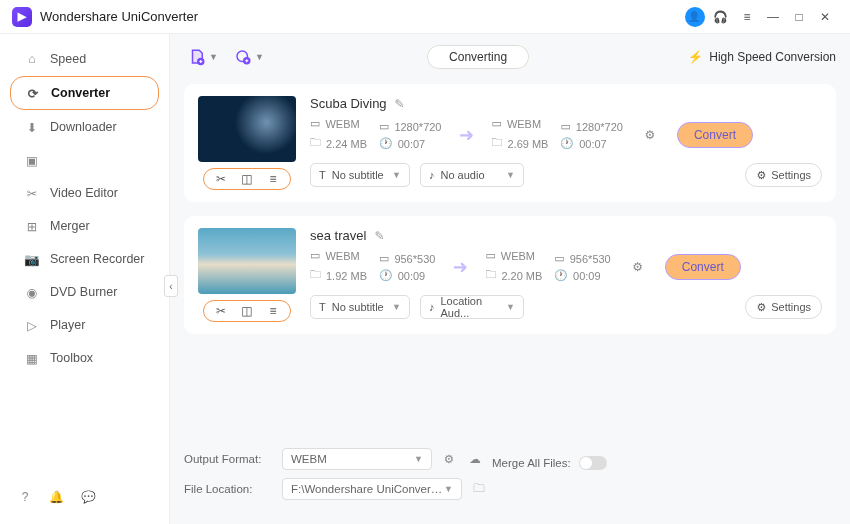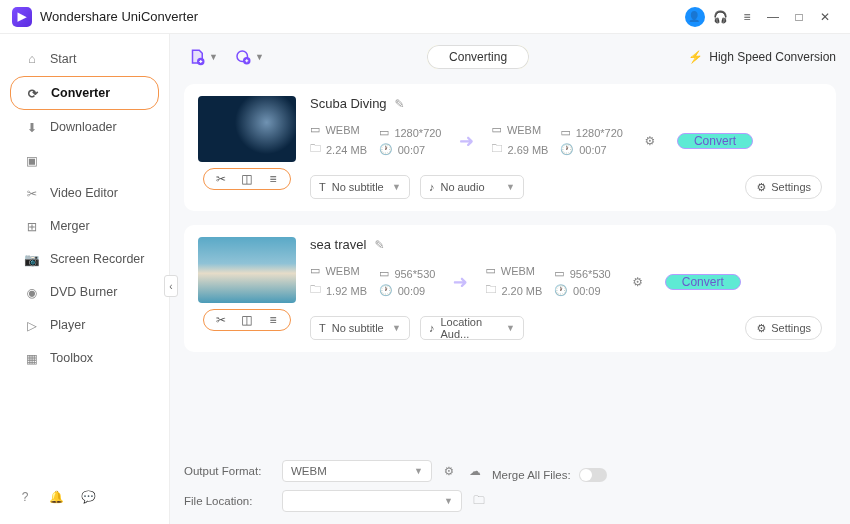--- a/index.html
+++ b/index.html
@@ -29,37 +29,37 @@
 .tab.active { background: #fff; border-radius: 14px; color: #333; box-shadow: 0 0 0 1px #ddd inset; }
 .hsc { display: flex; align-items: center; gap: 6px; color: #333; font-size: 12px; cursor: pointer; }
 .items { flex: 1; padding: 4px 14px; overflow-y: auto; }
 .card { background: #fff; border-radius: 10px; padding: 12px 14px; margin-bottom: 14px; display: flex; gap: 14px; }
 .thumb-col { width: 98px; }
 .thumb { width: 98px; height: 66px; border-radius: 4px; background: #0a2540; position: relative; overflow: hidden; }
 .thumb.sea { background: linear-gradient(180deg,#5aa9c7 0%,#8fc2d6 40%,#e6dcc8 55%,#4a9bb8 100%); }
 .thumb.dive::after { content: ""; position: absolute; inset: 0; background: radial-gradient(circle at 70% 40%,rgba(180,220,255,.6),transparent 40%); }
 .edit-strip { width: 88px; height: 22px; border: 1.5px solid #f5954b; border-radius: 12px; margin: 6px auto 0; display: flex; align-items: center; justify-content: space-around; padding: 0 4px; }
 .edit-strip span { width: 16px; height: 16px; display: flex; align-items: center; justify-content: center; color: #555; cursor: pointer; }
-.info { flex: 1; display: flex; flex-direction: column; gap: 12px; }
+.info { flex: 1; display: flex; flex-direction: column; gap: 6px; }
 .row1 { display: flex; align-items: center; gap: 8px; }
 .fname { font-size: 13px; color: #333; }
 .rename { color: #999; cursor: pointer; }
 .meta-grid { display: flex; align-items: center; gap: 12px; }
 .meta-col { display: flex; flex-direction: column; gap: 4px; font-size: 11px; color: #888; }
 .meta-col .mi { display: flex; align-items: center; gap: 5px; }
 .arrow { width: 26px; text-align: center; color: #c9bdfd; font-size: 18px; }
 .gear-col { width: 30px; display: flex; align-items: center; justify-content: center; color: #888; }
-.convert-btn { width: 76px; height: 16px; border: 1px solid #b39dff; background: #5eead4; color: #6a5acd; border-radius: 13px; font-size: 12px; cursor: pointer; display: flex; align-items: center; justify-content: center; }
+.convert-btn { width: 76px; height: 26px; border: 1px solid #b39dff; background: #fdba74; color: #6a5acd; border-radius: 13px; font-size: 12px; cursor: pointer; display: flex; align-items: center; justify-content: center; }
 .row3 { display: flex; align-items: center; gap: 10px; margin-top: 4px; }
 .sel { height: 24px; border: 1px solid #ddd; border-radius: 5px; background: #fff; display: flex; align-items: center; padding: 0 8px; font-size: 11px; color: #555; gap: 6px; cursor: pointer; }
 .sel .caret { margin-left: auto; color: #999; font-size: 9px; }
 .sel.sub { width: 100px; }
 .sel.aud { width: 104px; }
 .settings-btn { margin-left: auto; height: 24px; border: 1px solid #ddd; border-radius: 12px; background: #fff; padding: 0 10px; display: flex; align-items: center; gap: 5px; font-size: 11px; color: #555; cursor: pointer; }
-.footer { padding: 8px 14px 12px; display: flex; align-items: flex-end; gap: 12px; }
+.footer { padding: 8px 14px 24px; display: flex; align-items: flex-end; gap: 12px; }
 .footer-left { display: flex; flex-direction: column; gap: 8px; font-size: 11.5px; color: #666; }
 .fl-row { display: flex; align-items: center; gap: 8px; }
 .fl-label { width: 90px; }
 .fl-sel { width: 150px; height: 22px; border: 1px solid #ddd; border-radius: 4px; background: #fff; display: flex; align-items: center; padding: 0 8px; cursor: pointer; }
 .fl-sel .caret { margin-left: auto; font-size: 9px; color: #999; }
 .fl-ic { width: 18px; height: 18px; color: #888; display: flex; align-items: center; justify-content: center; cursor: pointer; }
 .merge { display: flex; align-items: center; gap: 8px; margin-top: 8px; }
 .switch { width: 28px; height: 14px; background: #ddd; border-radius: 7px; position: relative; cursor: pointer; }
 .switch::after { content: ""; position: absolute; width: 12px; height: 12px; background: #fff; border-radius: 50%; top: 1px; left: 1px; }
 .start-all { margin-left: auto; width: 108px; height: 34px; background: #8d6cf5; color: #fff; border: none; border-radius: 17px; font-size: 13px; cursor: pointer; }
@@ -78,21 +78,21 @@
   <div class="title-icon">—</div>
   <div class="title-icon">□</div>
   <div class="title-icon">✕</div>
 </div>
 
 <div class="app">
   <div class="sidebar">
     <div class="nav">
       <div class="nav-item">
           <span class="nav-icon">⌂</span>
-          <span>Start</span>
+          <span>Speed</span>
         </div>
       <div class="nav-item active">
           <span class="nav-icon">⟳</span>
           <span>Converter</span>
         </div>
       <div class="nav-item">
           <span class="nav-icon">⬇</span>
           <span>Downloader</span>
         </div>
       <div class="nav-item">
@@ -330,20 +330,21 @@
           <span class="fl-ic">⚙</span>
           <span class="fl-ic">☁</span>
           <div class="merge">
             <span>Merge All Files:</span>
             <div class="switch"></div>
           </div>
         </div>
         <div class="fl-row">
           <span class="fl-label">File Location:</span>
           <div class="fl-sel" style="width:180px">
+              <span style="overflow:hidden;white-space:nowrap;text-overflow:ellipsis">F:\Wondershare UniConverter</span>
               <span class="caret">▼</span>
             </div>
           <span class="fl-ic">🗀</span>
         </div>
       </div>
     </div>
   </div>
 </div>
 
 </body></html>

